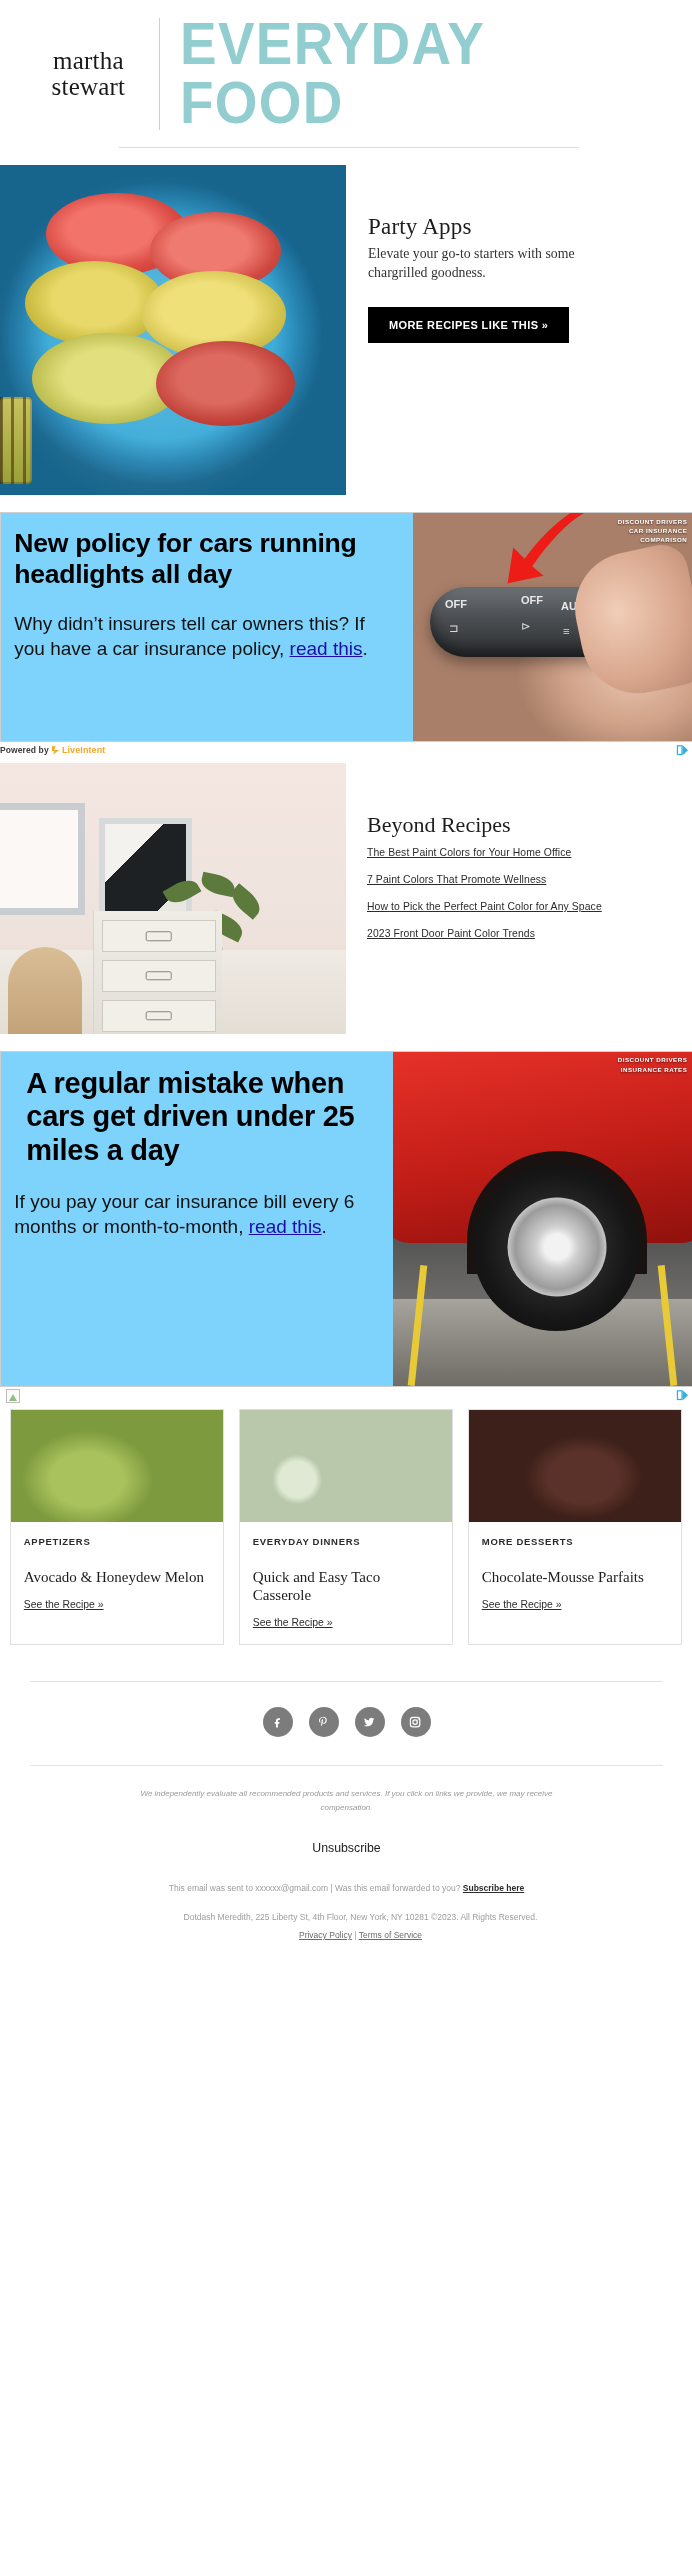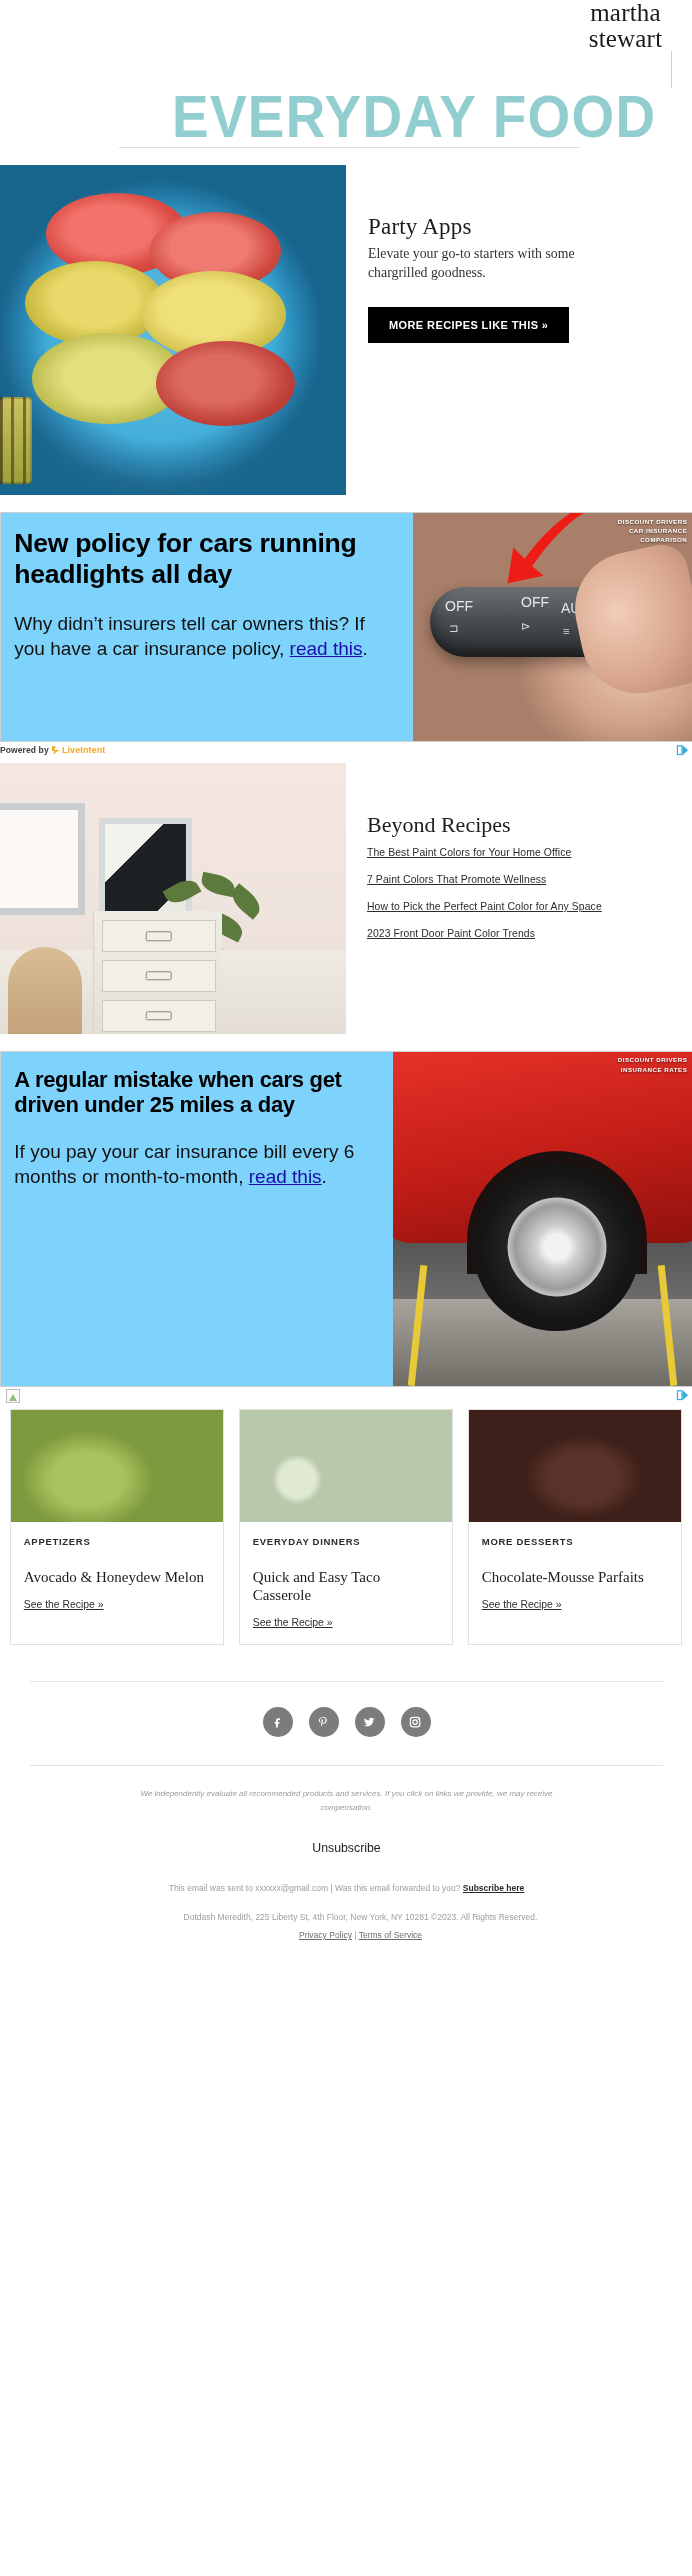--- a/index.html
+++ b/index.html
@@ -11,23 +11,22 @@
     font-family: "Liberation Sans", sans-serif;
     color: #231f20;
     -webkit-font-smoothing: antialiased;
   }
   .page { width:693px; position:relative; }
 
   
   .masthead {
     height: 147px;
     display: flex;
-    align-items: flex-end;
+    align-items: center;
     padding-left: 22px;
-    flex-direction: column;
   }
   .ms-logo {
     font-family: "Liberation Serif", serif;
     font-size: 25px;
     line-height: 1.02;
     letter-spacing: 0.2px;
     color: #1a1a1a;
     text-align: center;
     width: 135px;
     font-weight: 400;
@@ -133,21 +132,21 @@
   }
   .ad-copy { flex:1; padding: 15px 17px 13.3px 13.3px; }
   .ad-h {
     font-size: 26.6px;
     font-weight:700;
     line-height:1.16;
     color:#000;
     margin:0 0 21px 0;
     letter-spacing:-0.3px;
   }
-  .ad-h.small { font-size:22px; }
+  .ad-h.small { font-size:29px;margin-left:12px; }
   .ad-p {
     font-size: 19px;
     line-height:1.32;
     color:#111;
     margin:0;
   }
   .ad-p a { color:#1a0dab; text-decoration:underline; }
   .ad-img { position:relative; overflow:hidden; }
   .ad-badge {
     position:absolute; right:4.7px; top:3.8px;
@@ -185,21 +184,21 @@
     background:
       radial-gradient(ellipse 142px 114px at 78% 70%, #e8c3ae 0%, #d1a389 45%, #a97f69 80%),
       linear-gradient(120deg, #7e8d93 0%, #9aa7ac 30%, #c9b3a4 70%, #a3847a 100%);
   }
   .stalk {
     position:absolute; left:17px; top:74px; width:186px; height:70px;
     background:linear-gradient(180deg,#6d7276 0%,#4a4e52 45%,#2d3032 100%);
     border-radius: 38px 13.3px 13.3px 38px;
     box-shadow: inset 0 -7.6px 13.3px rgba(0,0,0,.45), 0 5.7px 13.3px rgba(0,0,0,.35);
   }
-  .stalk .tick { position:absolute; color:#e8e8e8; font-size:14px; font-weight:400; }
+  .stalk .tick { position:absolute; color:#e8e8e8; font-size:11px; font-weight:700; }
   .stalk .t1 { left:15px; top:11.4px; }
   .stalk .t2 { left:91px; top:7.6px; }
   .stalk .t3 { left:131px; top:13.3px; }
   .stalk .sym { position:absolute; color:#dcdcdc; font-size:11.4px; }
   .stalk .y1 { left:19px; top:34px; }
   .stalk .y2 { left:91px; top:32px; }
   .stalk .y3 { left:133px; top:38px; }
   .red-arrow { position:absolute; left:87px; top:-13.3px; z-index:3; }
   .finger {
     position:absolute; right:-5.7px; top:38px; width:120px; height:142px;

